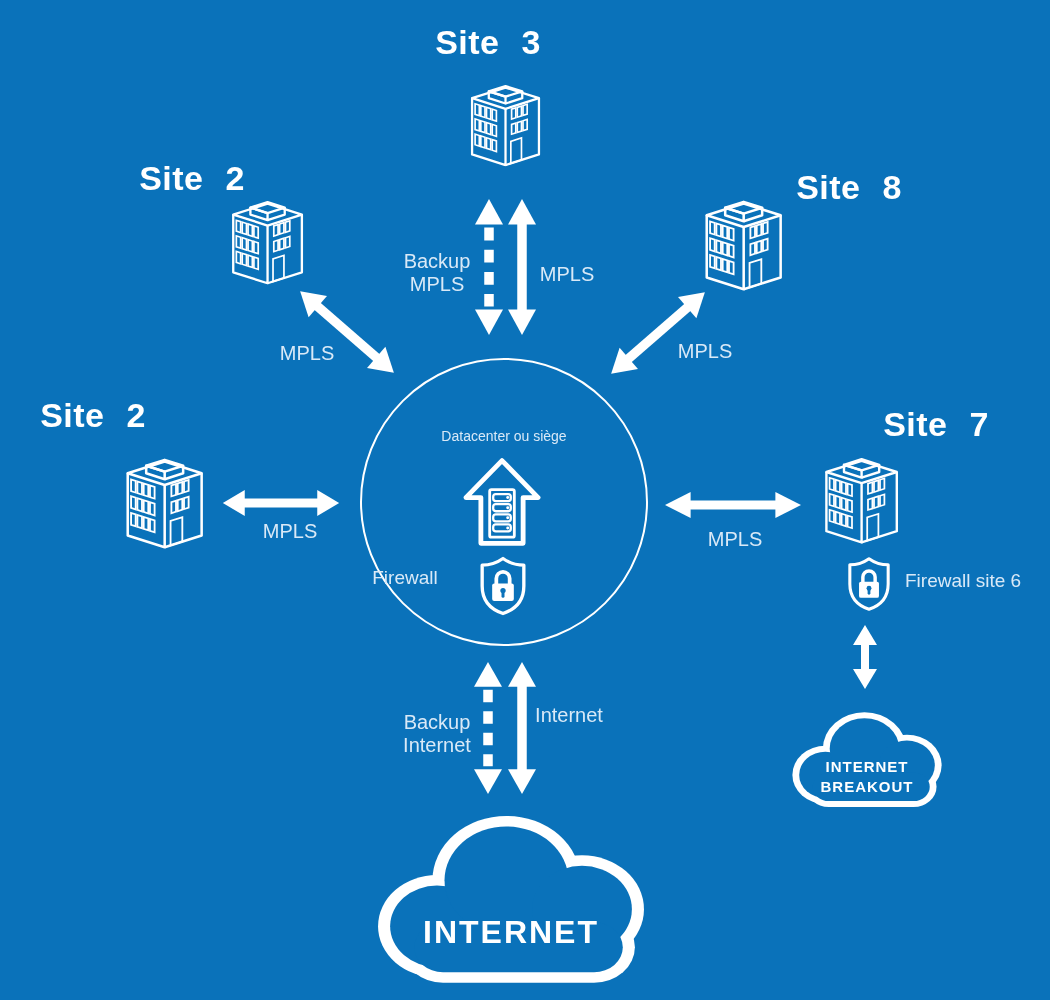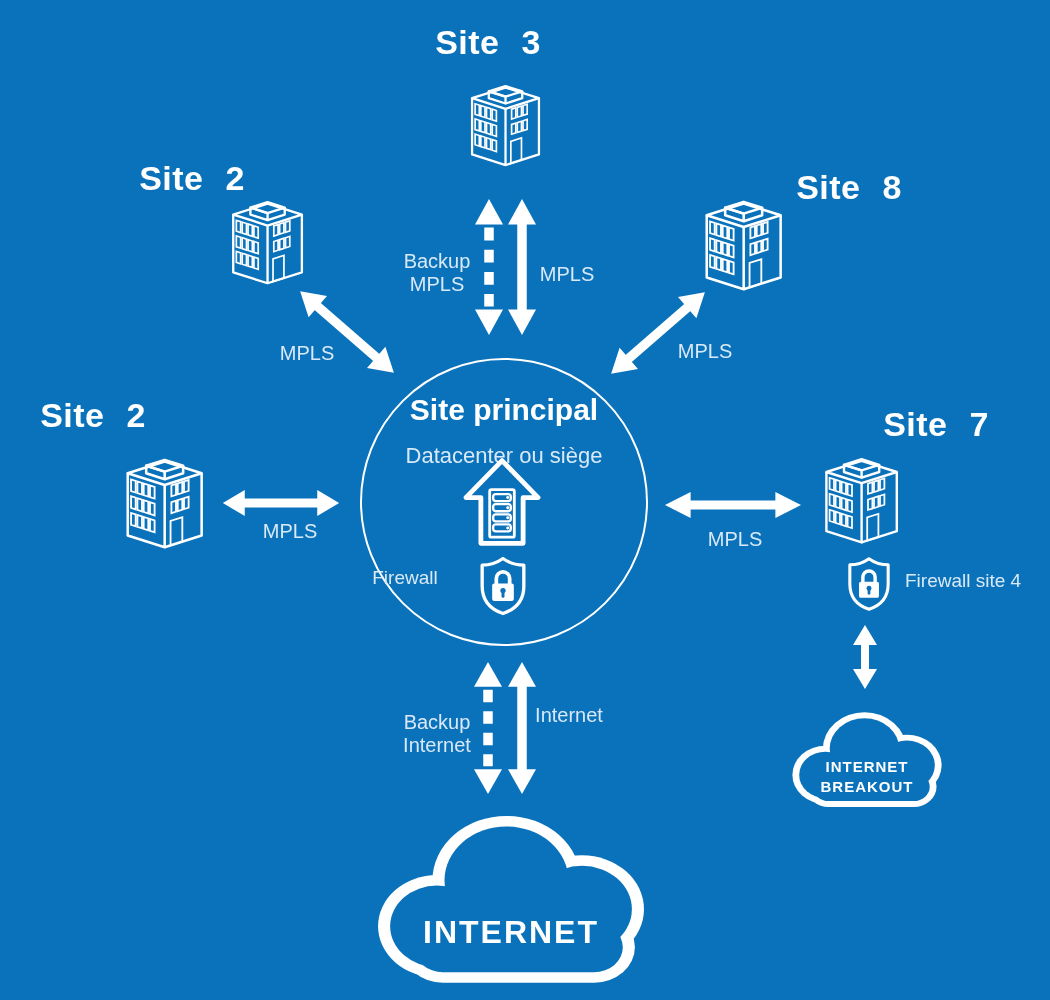--- a/index.html
+++ b/index.html
@@ -33,21 +33,21 @@
   .hub-circle{
     position:absolute;left:360px;top:358px;width:288px;height:288px;
     border:2.5px solid var(--fg);border-radius:50%;box-sizing:border-box;
   }
   .hub-title{
     position:absolute;left:504px;top:395px;transform:translateX(-50%);
     font-size:30px;font-weight:700;color:var(--fg);white-space:nowrap;line-height:1;
   }
   .hub-sub{
     position:absolute;left:504px;top:429px;transform:translateX(-50%);
-    font-size:22px;font-weight:400;color:var(--soft);white-space:nowrap;line-height:1;margin-top:16px;
+    font-size:14px;font-weight:400;color:var(--soft);white-space:nowrap;line-height:1;
   }
   .fw-lbl{
     position:absolute;left:340px;top:568px;width:130px;text-align:center;
     font-size:19px;color:var(--soft);line-height:1;
   }
   .cloud-word{
     position:absolute;left:372px;top:916px;width:278px;text-align:center;
     font-size:32px;font-weight:600;letter-spacing:2px;color:var(--fg);line-height:1;
   }
   .breakout-word{
@@ -165,21 +165,20 @@
           <circle cx="57" cy="95" r="31"></circle>
           <circle cx="103" cy="60" r="41"></circle>
           <circle cx="153" cy="82" r="33"></circle>
           <rect x="42" y="92" width="138" height="38" rx="19"></rect>
         </g>
       </g>
     </defs>
   </svg>
 
   <div class="hub-circle"></div>
-  <div class="hub-title">Site principal</div>
   <div class="hub-sub">Datacenter ou siège</div>
   <svg class="abs" style="left:458px;top:456px" width="88" height="92" viewBox="0 0 100 104">
       <use href="#house"></use>
     </svg>
   <div class="fw-lbl">Firewall</div>
   <svg class="abs" style="left:478px;top:556px" width="50" height="60" viewBox="0 0 60 72">
       <use href="#shield"></use>
     </svg>
 
   <div class="site-title" style="left:93px;top:388px">Site 2</div>
@@ -227,21 +226,21 @@
   <svg class="abs" style="left:820px;top:448px" width="80" height="96" viewBox="0 0 100 120">
       <use href="#bld"></use>
     </svg>
   <svg class="abs" style="left:664px;top:491px" width="138" height="28" viewBox="0 0 140 30" preserveAspectRatio="none">
       <use href="#ah"></use>
     </svg>
   <div class="lbl" style="left:735px;top:528px">MPLS</div>
   <svg class="abs" style="left:846px;top:556px" width="46" height="56" viewBox="0 0 60 72">
       <use href="#shield"></use>
     </svg>
-  <div class="lbl-left" style="left:905px;top:571px">Firewall site 4</div>
+  <div class="lbl-left" style="left:905px;top:571px">Firewall site 6</div>
   <svg class="abs" style="left:852px;top:624px" width="26" height="66" viewBox="0 0 26 66">
       <use href="#as"></use>
     </svg>
   <svg class="abs" style="left:789px;top:710px" width="156" height="100" viewBox="14 8 184 134" preserveAspectRatio="none">
       <use href="#cloudshape"></use>
     </svg>
   <div class="breakout-word">INTERNET
 BREAKOUT</div>
 
   <svg class="abs" style="left:473px;top:661px" width="30" height="134" viewBox="0 0 30 140" preserveAspectRatio="none">

